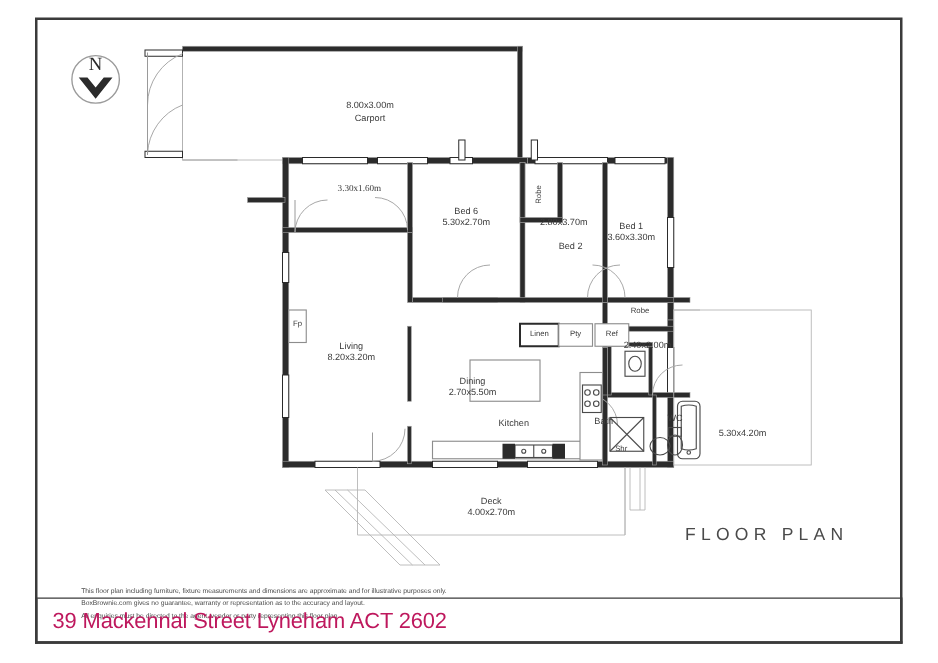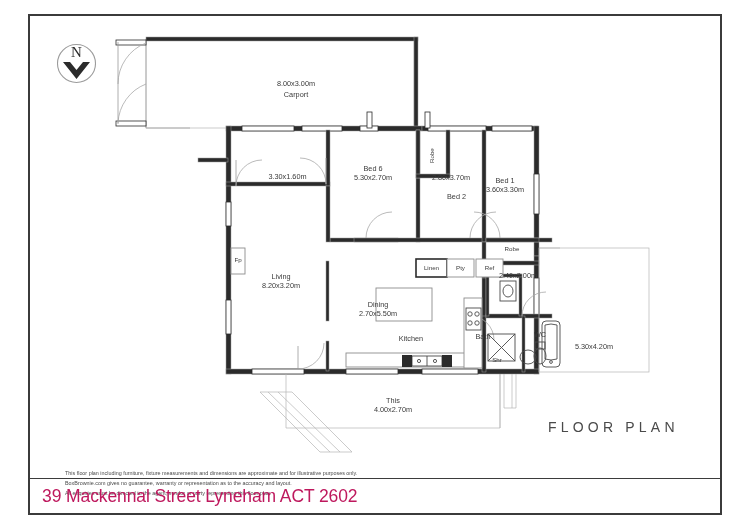--- a/index.html
+++ b/index.html
@@ -213,21 +213,21 @@
         <rect class="fxd" x="505" y="326" width="10" height="7"></rect>
 
         <rect class="fxd" x="470" y="265" width="16" height="20"></rect>
         <ellipse class="fxd" cx="478" cy="275" rx="5" ry="6"></ellipse>
       </g>
     </svg>
 
     <div class="lbl rmname" style="left:206px;top:54px;width:120px;margin-top:20px;">Carport</div>
     <div class="lbl rmdim" style="left:206px;top:63px;width:120px;">8.00x3.00m</div>
 
-    <div class="lbl rmdim" style="left:208px;top:156px;width:99px;">3.30x1.60m</div>
+    <div class="lbl rmdim" style="left:208px;top:130px;width:99px;font-family:Liberation Serif, serif;">3.30x1.60m</div>
 
     <div class="lbl rmname" style="left:303px;top:148px;width:80px;">Bed 6</div>
     <div class="lbl rmdim" style="left:303px;top:157px;width:80px;">5.30x2.70m</div>
 
     <div class="lbl rmname" style="left:390px;top:176px;width:73px;">Bed 2</div>
     <div class="lbl rmdim" style="left:384px;top:157px;width:74px;">2.80x3.70m</div>
 
     <div class="lbl rmname" style="left:440px;top:160px;width:70px;">Bed 1</div>
     <div class="lbl rmdim" style="left:437px;top:169px;width:76px;">3.60x3.30m</div>
 
@@ -239,21 +239,21 @@
 
     <div class="lbl rmname" style="left:348px;top:318px;width:66px;">Kitchen</div>
 
     <div class="lbl rmdim" style="left:446px;top:255px;width:84px;">2.40x2.00m</div>
 
     <div class="lbl rmdim" style="left:522px;top:286px;width:84px;margin-top:40px;">5.30x4.20m</div>
 
     <div class="lbl rmname" style="left:432px;top:316px;width:42px;">Bath</div>
     <div class="lbl rmname" style="left:492px;top:314px;width:36px;">WC</div>
 
-    <div class="lbl rmname" style="left:320px;top:380px;width:86px;">This</div>
+    <div class="lbl rmname" style="left:320px;top:380px;width:86px;">Deck</div>
     <div class="lbl rmdim" style="left:320px;top:389px;width:86px;">4.00x2.70m</div>
 
     <div class="lbl tiny vert" style="left:398px;top:126px;height:28px;">Robe</div>
     <div class="lbl tiny" style="left:458px;top:229px;width:48px;">Robe</div>
     <div class="lbl tiny" style="left:386px;top:248px;width:31px;">Linen</div>
     <div class="lbl tiny" style="left:417px;top:248px;width:27px;">Pty</div>
     <div class="lbl tiny" style="left:446px;top:248px;width:27px;">Ref</div>
     <div class="lbl tiny" style="left:200px;top:240px;width:16px;">Fp</div>
     <div class="lbl tiny" style="left:456px;top:340px;width:22px;">Shr</div>
 

